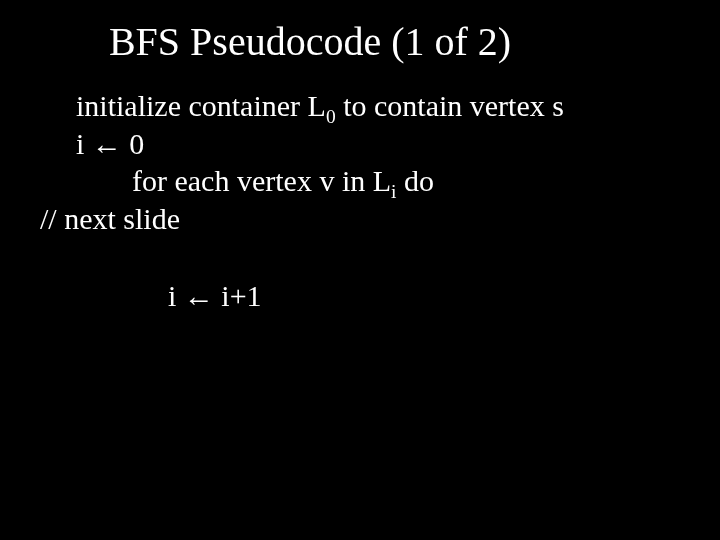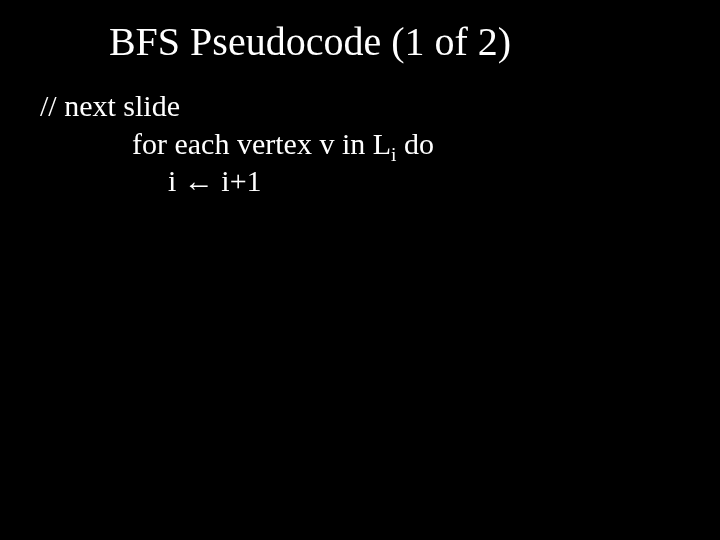--- a/index.html
+++ b/index.html
@@ -26,49 +26,55 @@
   }
   .body {
     font-size: 30px;
     line-height: 1.25;
   }
   .line {
     white-space: nowrap;
   }
   .ind1 { padding-left: 36px; }
   .ind2 { padding-left: 92px; }
-  .ind3 { padding-left: 128px; }
+  .ind3 { padding-left: 128px; margin-top: 40px; }
   sub {
     font-size: 0.65em;
     vertical-align: sub;
     line-height: 0;
   }
   .arrow {
     font-family: "Times New Roman", Times, serif;
   }
 </style>
 </head>
 <body>
 
 <div class="slide">
   <div class="title">BFS Pseudocode (1 of 2)</div>
 
   <div class="body">
 
 
+    <div class="line ind1">
+      <span>initialize container L</span><sub>0</sub><span> to contain vertex s</span>
+    </div>
+
+    <div class="line ind1">
+      <span>i  </span><span class="arrow">←</span><span> 0</span>
+    </div>
 
 
 
+    <div class="line ind2">
+      <span>for each vertex v in L</span><sub>i</sub><span> do</span>
+    </div>
 
     <div class="line">
       <span>// next slide</span>
-    </div>
-
-    <div class="line ind2">
-      <span>for each vertex v in L</span><sub>i</sub><span> do</span>
     </div>
 
     <div class="line ind3">
       <span>i </span><span class="arrow">←</span><span> i+1</span>
     </div>
 
   </div>
 </div>
 
 </body></html>

